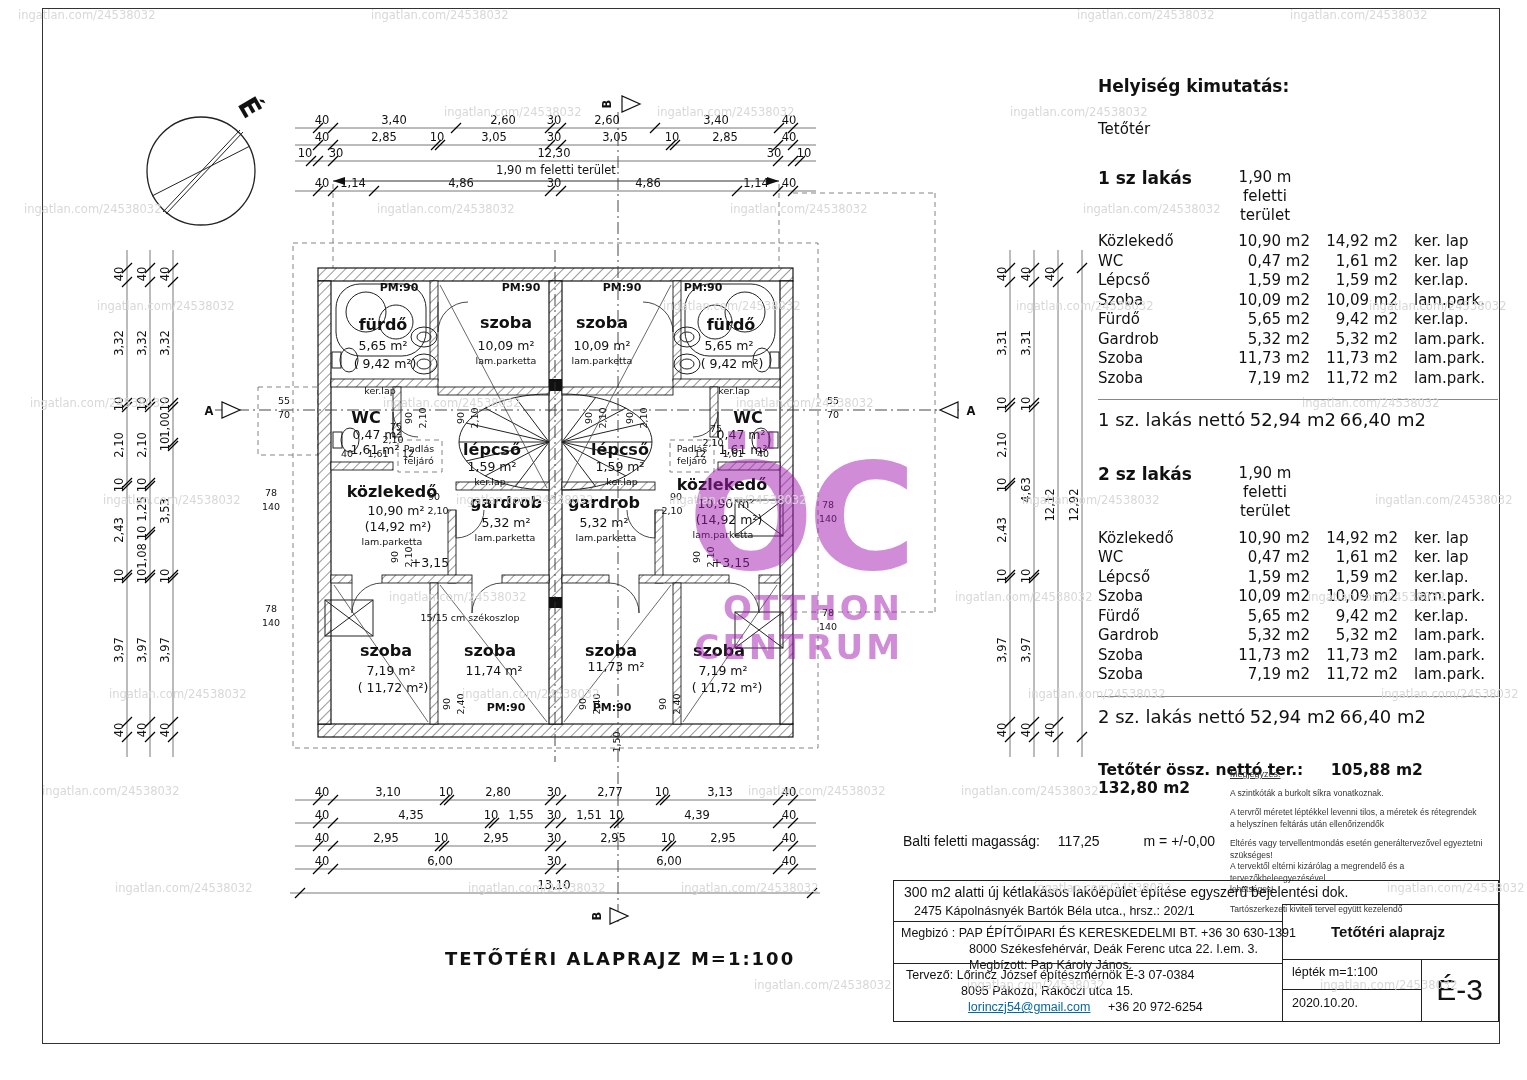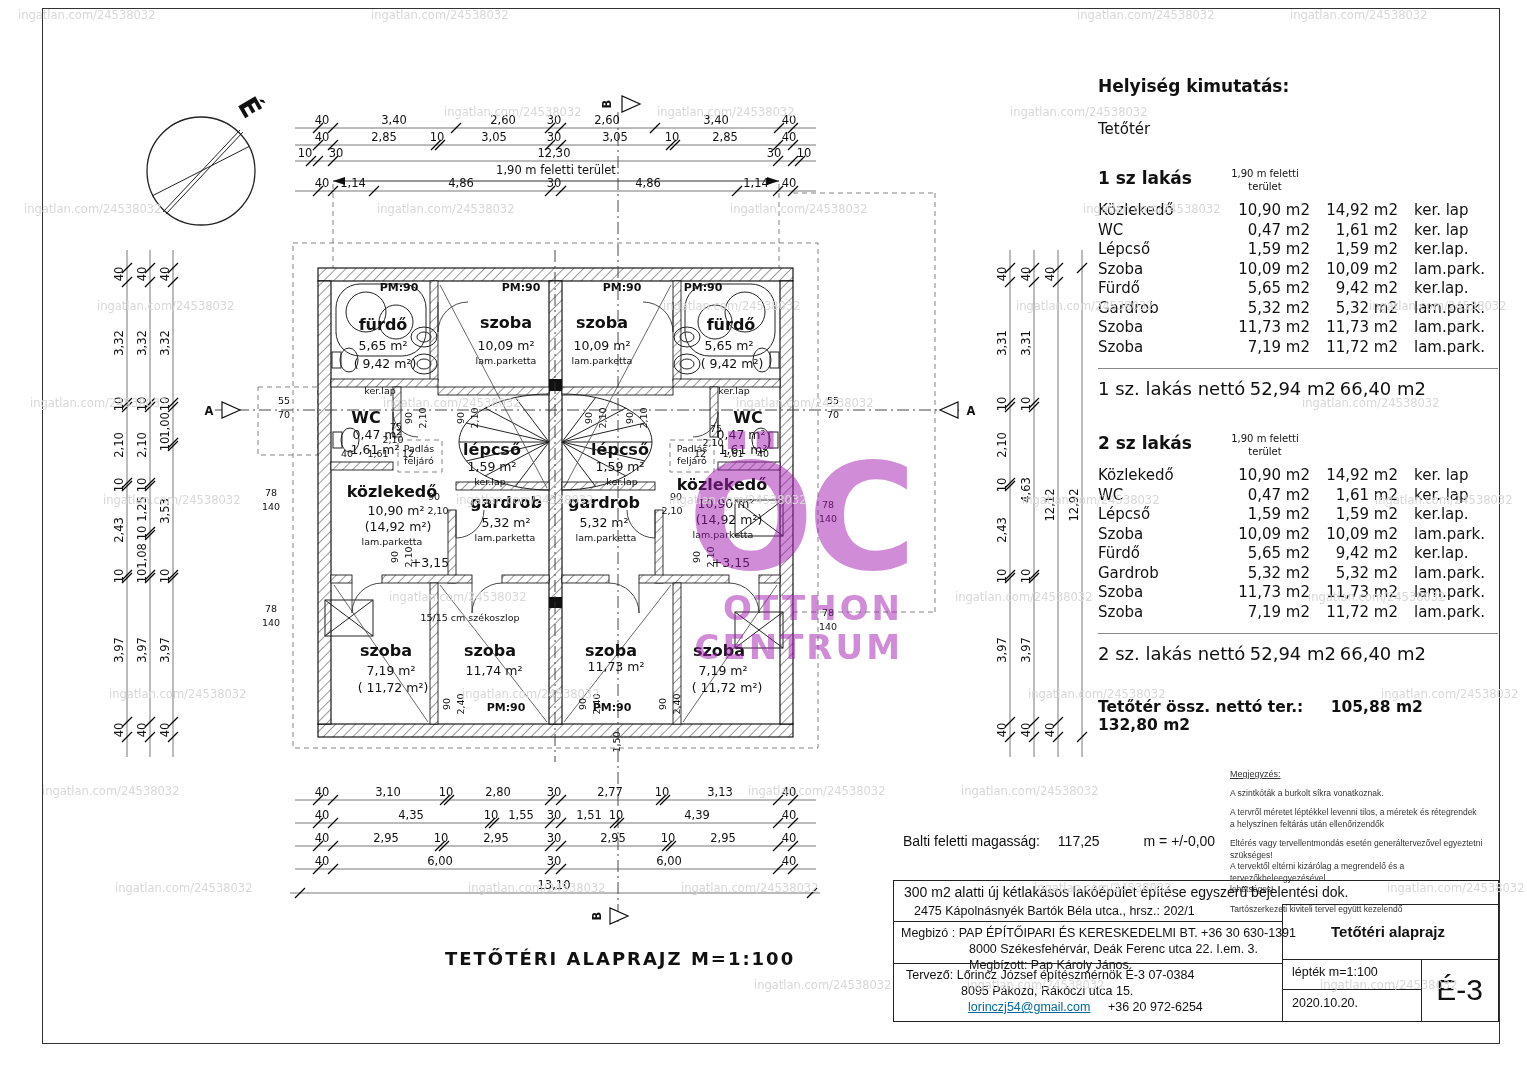--- a/index.html
+++ b/index.html
@@ -30,21 +30,21 @@
   .oclogo{position:absolute;left:688px;top:448px;z-index:2;opacity:.5;color:#a21caf;
           text-align:right;width:215px;pointer-events:none;}
   .oclogo .big{font-size:148px;font-weight:700;line-height:.95;letter-spacing:-6px;}
   .oclogo .sub{font-size:34px;font-weight:700;letter-spacing:3px;line-height:1.15;}
   
   .schedule{position:absolute;left:1098px;top:76px;width:400px;z-index:3;}
   .sched-title{font-size:17px;font-weight:700;margin-bottom:24px;}
   .sched-floor{font-size:15px;margin-bottom:30px;}
   .unit-head{display:flex;align-items:flex-start;margin-bottom:8px;}
   .unit-name{font-size:17px;font-weight:700;width:122px;}
-  .unit-note{font-size:10px;text-align:center;line-height:1.25;width:90px;}
+  .unit-note{font-size:15px;text-align:center;line-height:1.25;width:90px;}
   .srow{display:grid;grid-template-columns:122px 90px 88px auto;font-size:15px;line-height:19.5px;}
   .srow .v{text-align:right;}
   .srow .fin{padding-left:16px;}
   .sched-hr{border:0;border-top:1.5px solid #888;margin:11px 0 9px 0;}
   .net-row{display:grid;grid-template-columns:150px 88px 90px;font-size:18px;margin-bottom:34px;}
   .net-row .v{text-align:right;}
   .total-row{font-size:15.5px;font-weight:700;margin-top:34px;}
   .total-row .gap{display:inline-block;width:22px;}
   
   .notes{position:absolute;left:1230px;top:769px;width:268px;z-index:3;font-size:8.5px;

